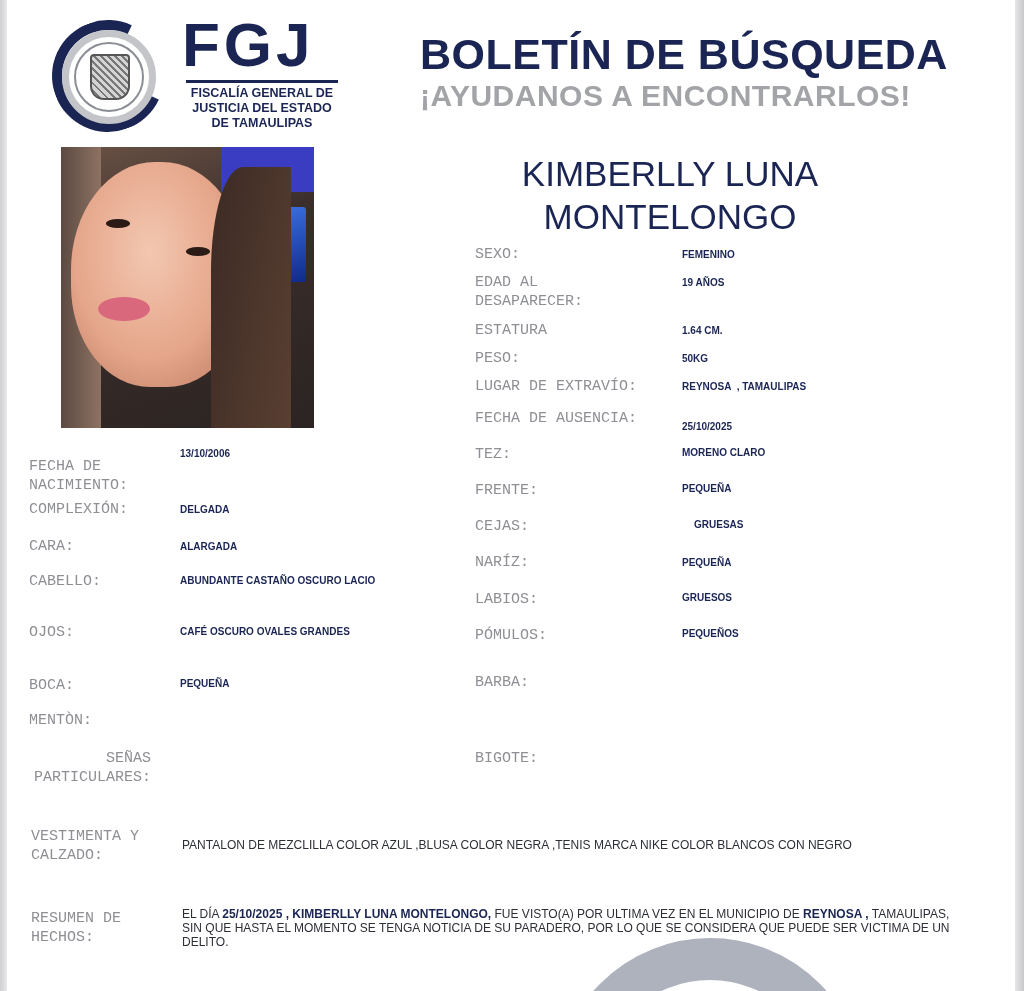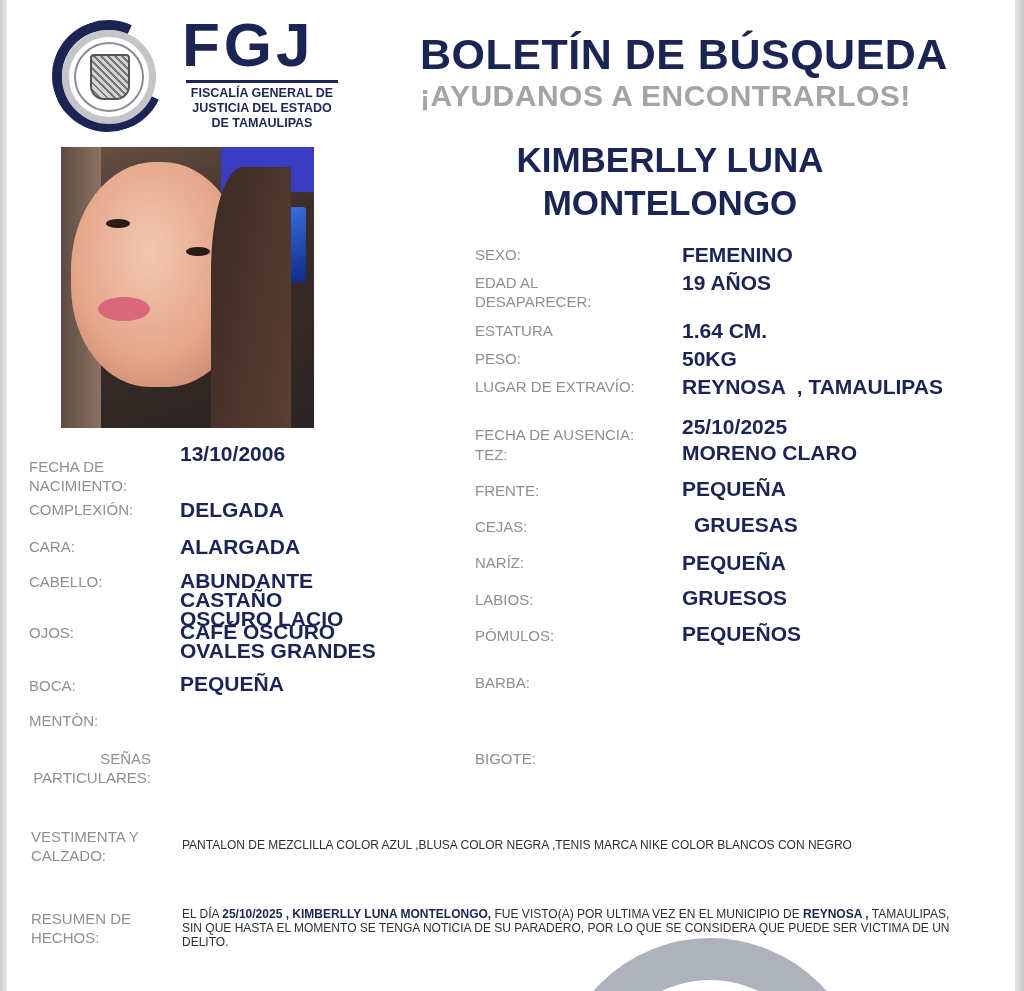--- a/index.html
+++ b/index.html
@@ -21,35 +21,35 @@
     .logo-shield { position: absolute; left: 38px; top: 34px; width: 40px; height: 46px; border: 2px solid #555; border-radius: 4px 4px 14px 14px;
       background: repeating-linear-gradient(45deg, #777 0 2px, #d4d4d4 2px 5px); }
 
     .fgj { position: absolute; left: 182px; top: 14px; font-size: 62px; font-weight: 700; letter-spacing: 4px; color: #1b2554; line-height: 62px; }
     .fgj-rule { position: absolute; left: 186px; top: 80px; width: 152px; height: 3px; background: #1b2554; }
     .fgj-sub { position: absolute; left: 182px; top: 86px; width: 160px; text-align: center; font-size: 12.5px; font-weight: 700; line-height: 15px; color: #1b2554; }
 
     .title { position: absolute; left: 420px; top: 30px; font-size: 43px; font-weight: 700; color: #1b2554; letter-spacing: 0.5px; line-height: 48px; white-space: nowrap; }
     .subtitle { position: absolute; left: 420px; top: 78px; font-size: 30px; font-weight: 700; color: #a3a4a8; letter-spacing: 0.5px; line-height: 36px; white-space: nowrap; }
 
-    .name { position: absolute; left: 470px; top: 138px; width: 400px; text-align: center; font-size: 35px; font-weight: 700; color: #1b2554; line-height: 43px; }
+    .name { position: absolute; left: 470px; top: 152px; width: 400px; text-align: center; font-size: 35px; font-weight: 400; color: #1b2554; line-height: 43px; }
 
     .photo { position: absolute; left: 61px; top: 147px; width: 253px; height: 281px; overflow: hidden;
       background: linear-gradient(160deg, #6b5346 0%, #3a2d2a 40%, #2b2422 100%); }
     .photo .bg-screen { position: absolute; left: 195px; top: 60px; width: 50px; height: 75px; background: linear-gradient(160deg, #3f77e8, #0f2a8a); border-radius: 3px; }
     .photo .bg-purple { position: absolute; left: 160px; top: 0; width: 93px; height: 45px; background: #3a3cc2; }
     .photo .face { position: absolute; left: 10px; top: 15px; width: 175px; height: 225px; border-radius: 48% 48% 45% 45%;
       background: radial-gradient(ellipse at 45% 40%, #f3c7b0 0%, #e5a68b 55%, #b8765e 100%); }
     .photo .hair-left { position: absolute; left: 0; top: 0; width: 40px; height: 281px; background: linear-gradient(90deg, #5c4a42, #8d7262); }
     .photo .hair-right { position: absolute; left: 150px; top: 20px; width: 80px; height: 261px; background: linear-gradient(100deg, #3b2a24, #5a3f32); border-radius: 40% 0 0 0; }
     .photo .eye { position: absolute; width: 24px; height: 9px; border-radius: 50%; background: #2a1b16; }
     .photo .lips { position: absolute; left: 37px; top: 150px; width: 52px; height: 24px; border-radius: 50%; background: #d9687d; }
 
-    .lbl { position: absolute; font-size: 15px; color: #8e8f94; line-height: 19px; }
-    .val { position: absolute; font-size: 21px; font-weight: 700; color: #1b2554; line-height: 19px; }
+    .lbl { position: absolute; font-size: 15px; color: #8e8f94; line-height: 19px; font-family: Liberation Mono, monospace; }
+    .val { position: absolute; font-size: 10px; font-weight: 700; color: #1b2554; line-height: 19px; }
 
     .clothes { position: absolute; left: 182px; top: 838px; font-size: 12px; color: #2d2f36; white-space: nowrap; }
     .summary { position: absolute; left: 182px; top: 907px; width: 770px; font-size: 12px; color: #2d2f36; line-height: 14px; }
     .summary b { font-weight: 700; color: #1b2554; }
   </style>
 </head>
 <body>
 
 <div class="edge-left"></div>
 <div class="edge-right"></div>
@@ -96,21 +96,21 @@
 
 <div class="lbl" style="left:475px;top:321px;">ESTATURA</div>
 <div class="val" style="left:682px;top:321px;">1.64 CM.</div>
 
 <div class="lbl" style="left:475px;top:349px;">PESO:</div>
 <div class="val" style="left:682px;top:349px;">50KG</div>
 
 <div class="lbl" style="left:475px;top:377px;">LUGAR DE EXTRAVÍO:</div>
 <div class="val" style="left:682px;top:377px;white-space:pre;">REYNOSA  , TAMAULIPAS</div>
 
-<div class="lbl" style="left:475px;top:425px;">FECHA DE AUSENCIA:</div>
+<div class="lbl" style="left:475px;top:409px;">FECHA DE AUSENCIA:</div>
 <div class="val" style="left:682px;top:417px;">25/10/2025</div>
 
 <div class="lbl" style="left:475px;top:445px;">TEZ:</div>
 <div class="val" style="left:682px;top:443px;">MORENO CLARO</div>
 
 <div class="lbl" style="left:475px;top:481px;">FRENTE:</div>
 <div class="val" style="left:682px;top:479px;">PEQUEÑA</div>
 
 <div class="lbl" style="left:475px;top:517px;">CEJAS:</div>
 <div class="val" style="left:682px;top:515px;margin-left:12px;">GRUESAS</div>

